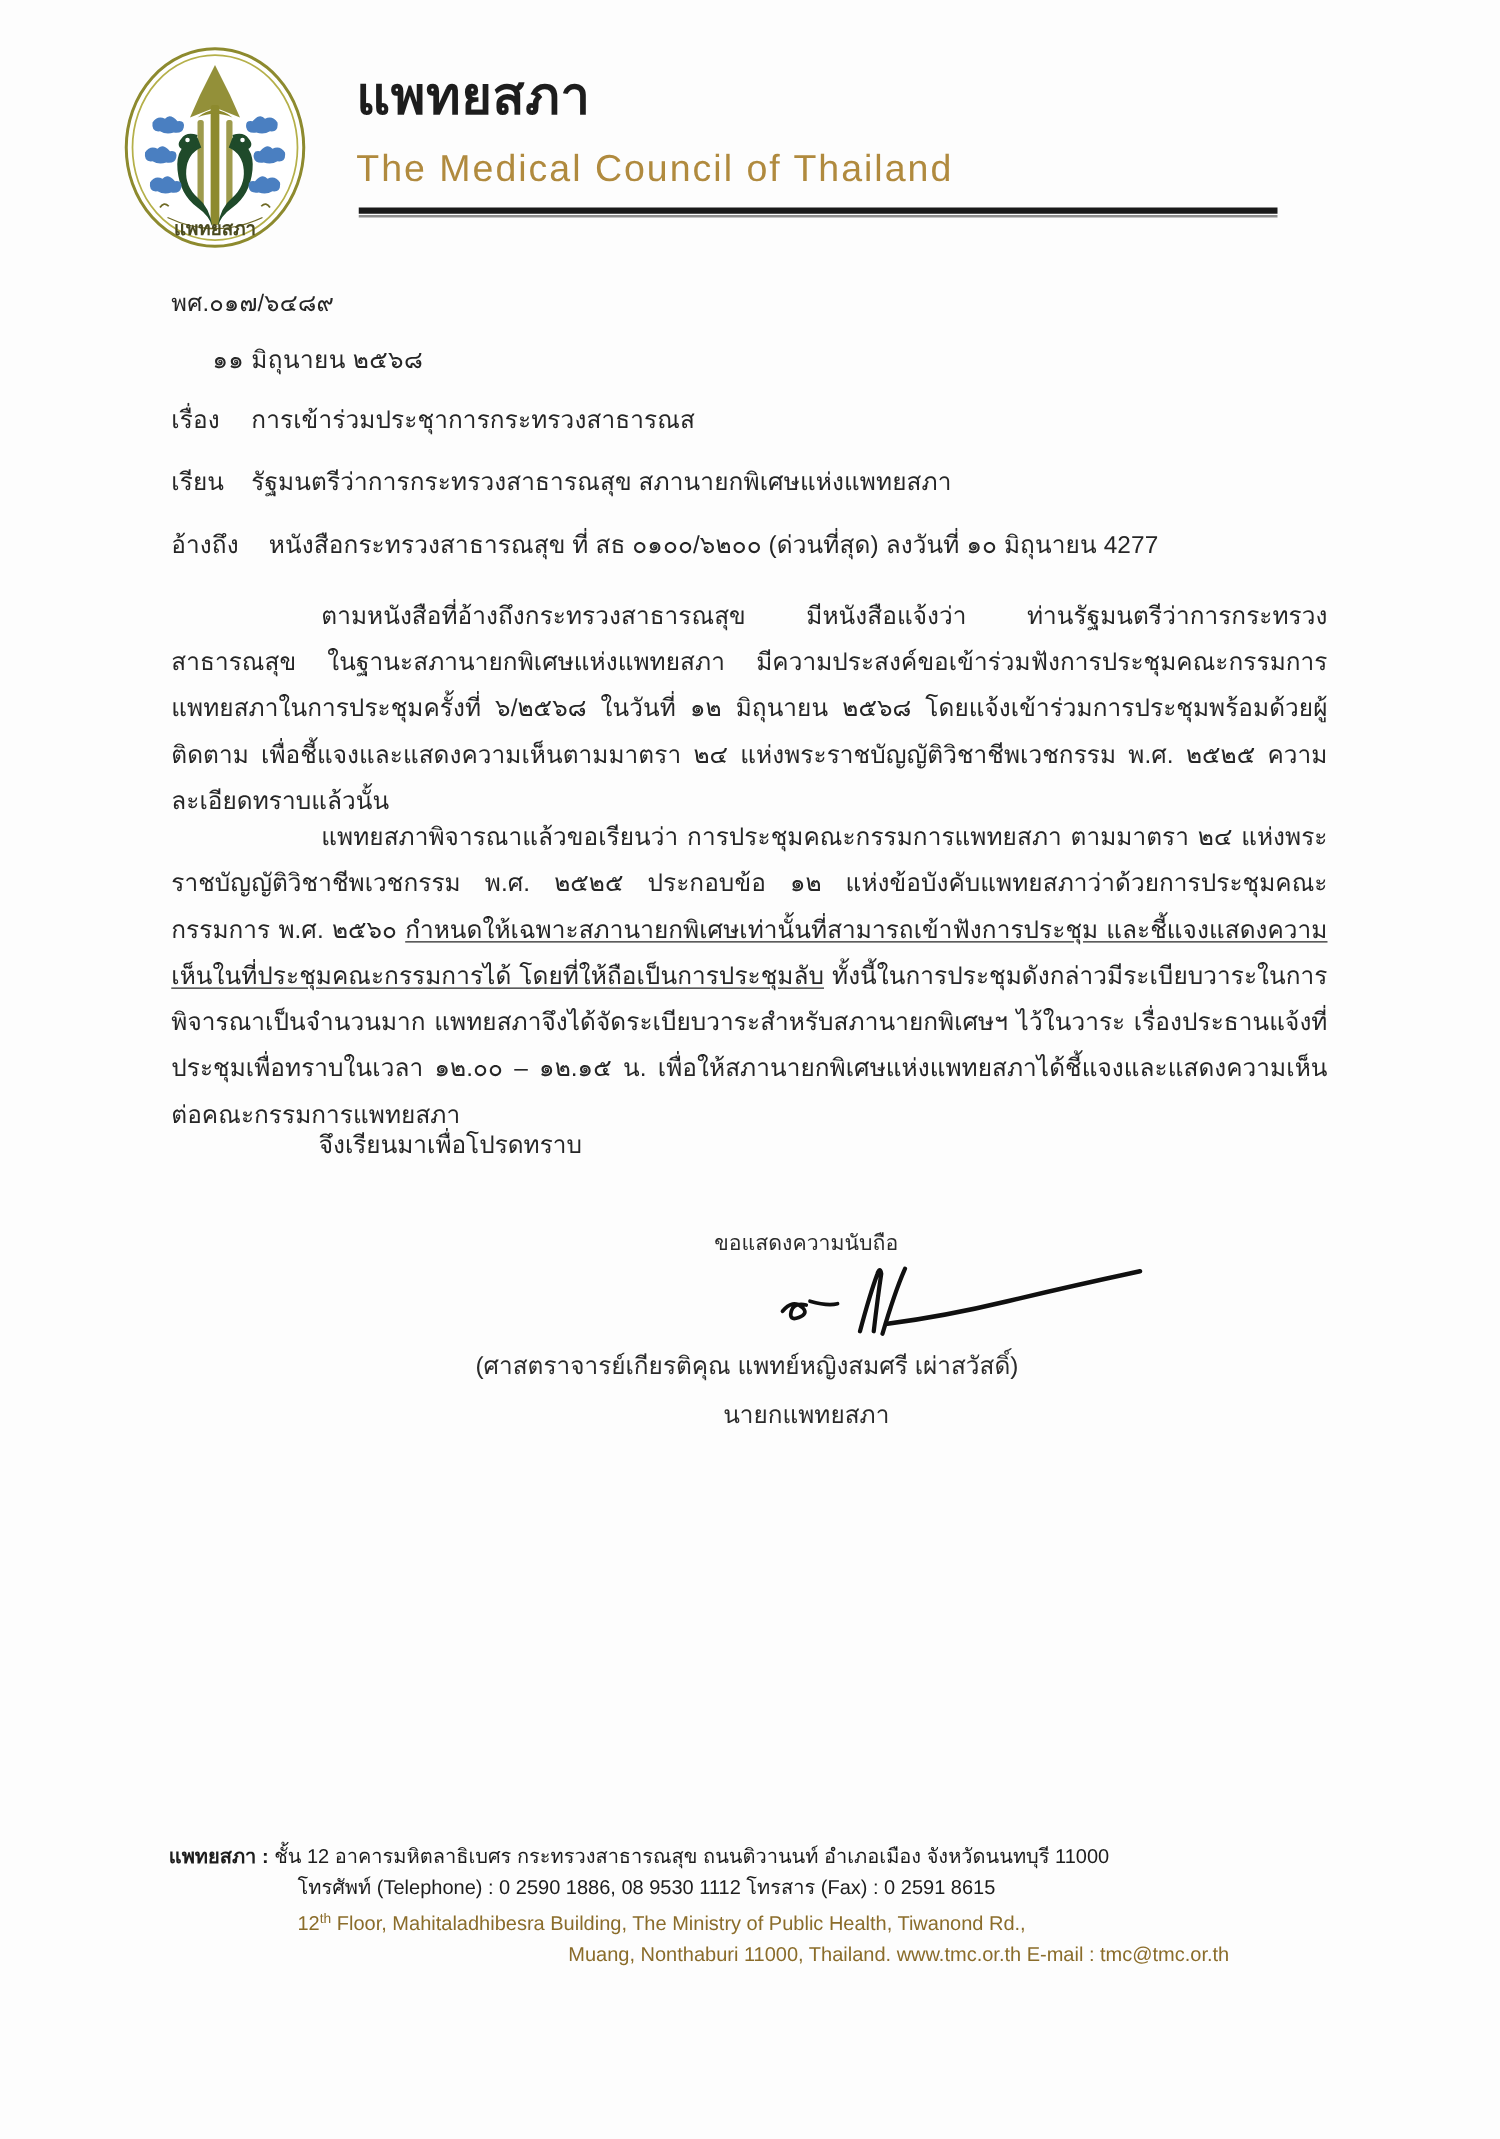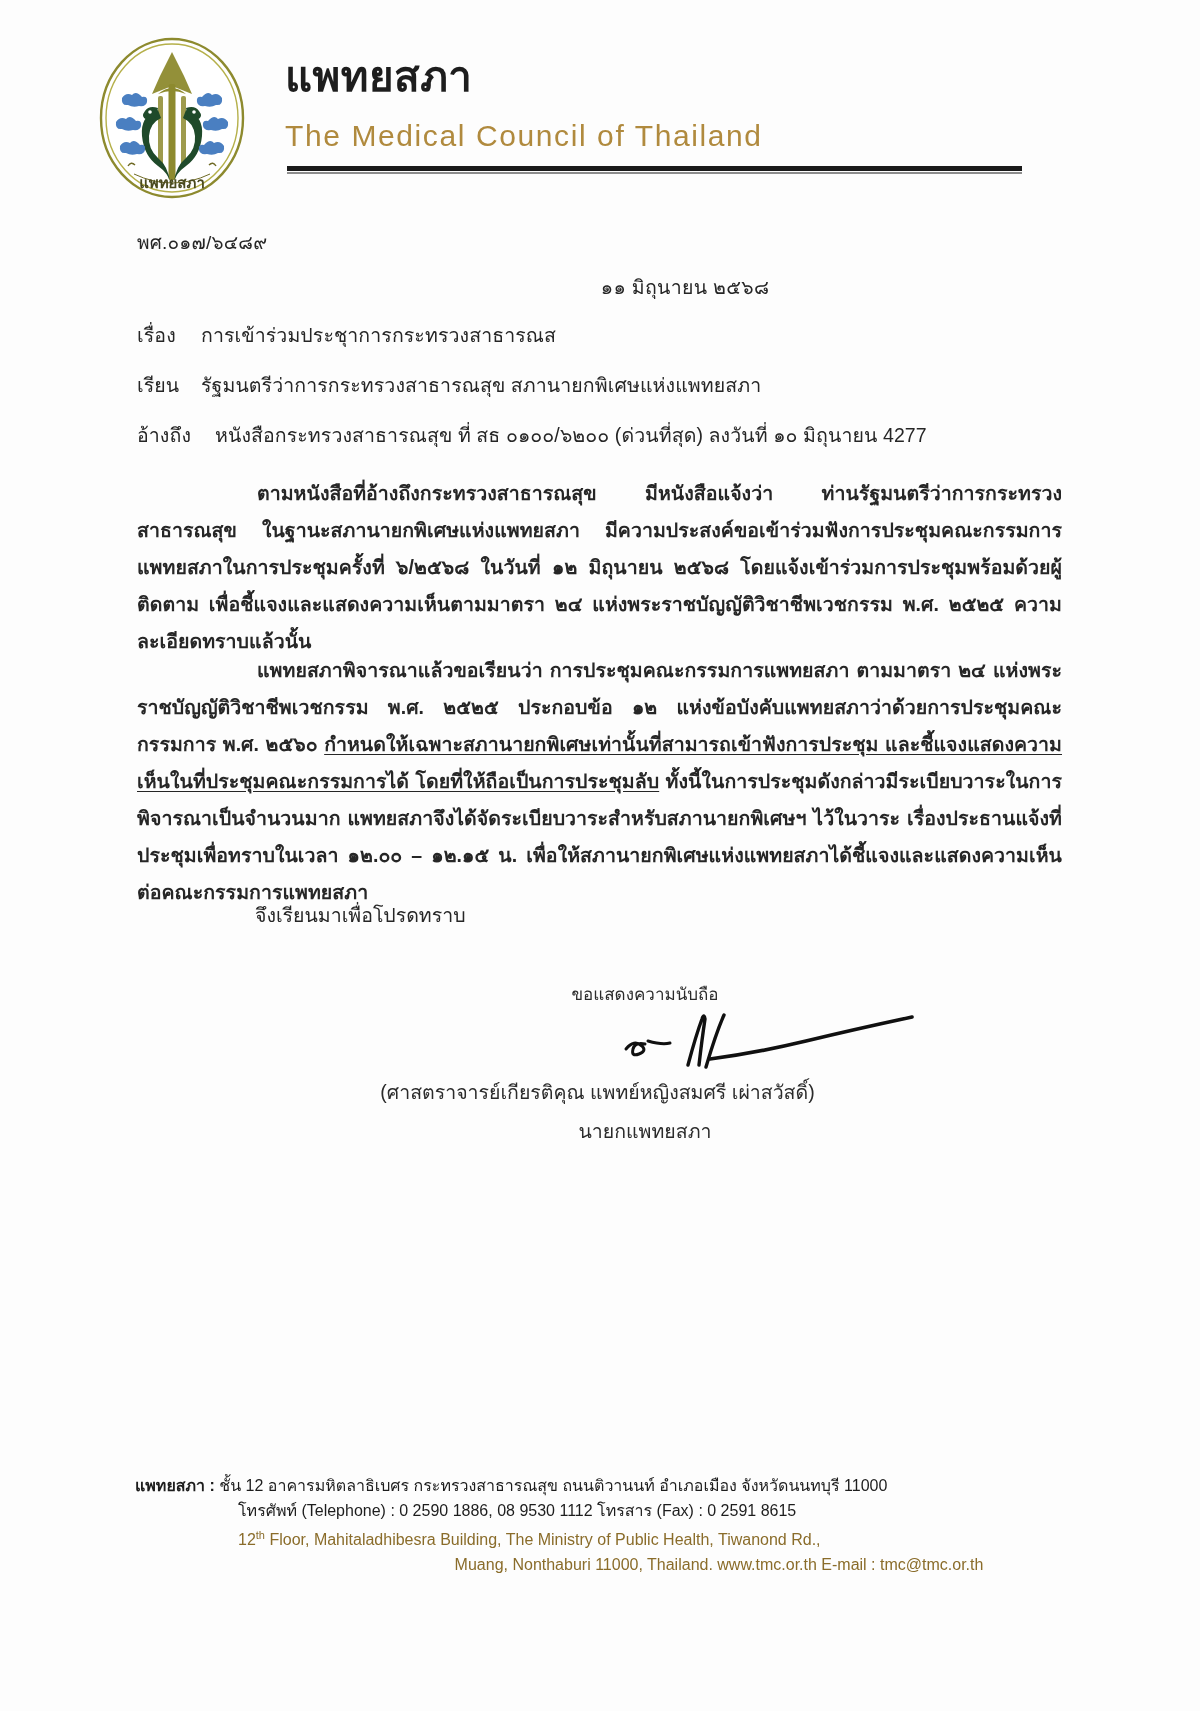--- a/index.html
+++ b/index.html
@@ -109,21 +109,21 @@
     font-size: 19px;
     letter-spacing: 0.2px;
     white-space: nowrap;
   }
 
   .date-line {
     position: absolute;
     left: 0;
     top: 62px;
     width: 1200px;
-    text-align: center;
+    text-align: left;
     padding-left: 170px;
     font-size: 19.5px;
     letter-spacing: 0.3px;
   }
 
   .field-row {
     position: absolute;
     left: 137px;
     font-size: 19.5px;
     white-space: nowrap;
@@ -137,21 +137,20 @@
 
   .para {
     position: absolute;
     left: 137px;
     width: 925px;
     font-size: 19.5px;
     line-height: 37px;
     text-align: justify;
     text-justify: inter-word;
     letter-spacing: 0.05px;
-    font-weight: bold;
   }
   .para .indent { display: inline-block; width: 120px; }
   .para-1 { top: 265px; }
   .para-2 { top: 442px; }
 
   .u { text-decoration: underline; text-underline-offset: 3px; }
 
   .closing {
     position: absolute;
     left: 255px;

